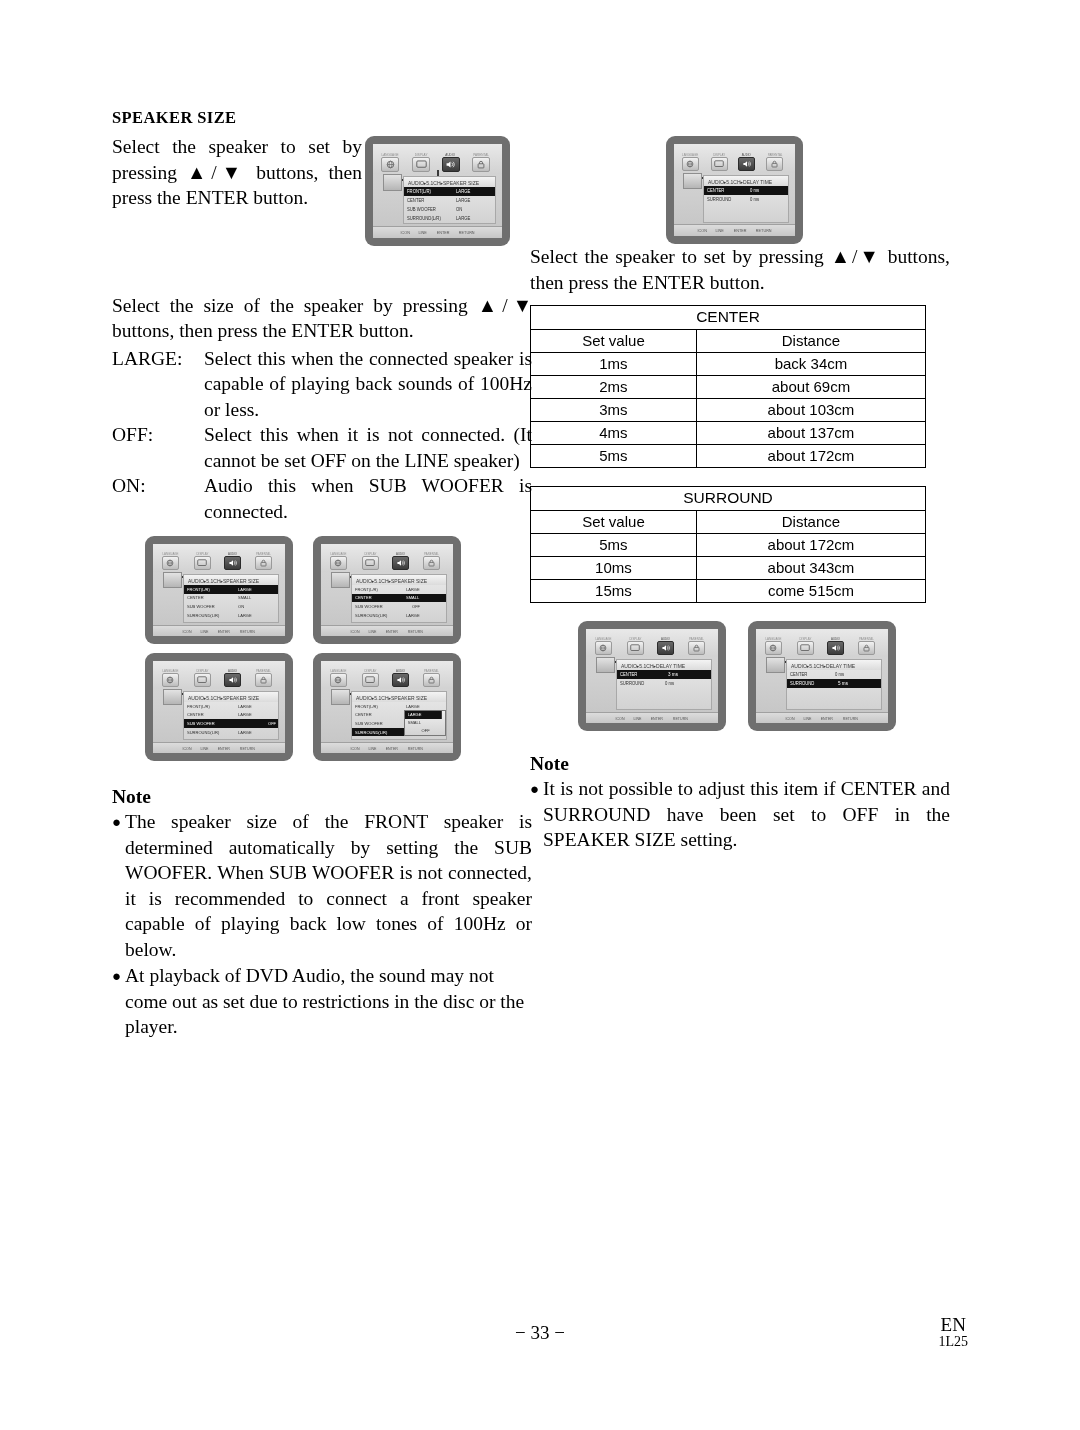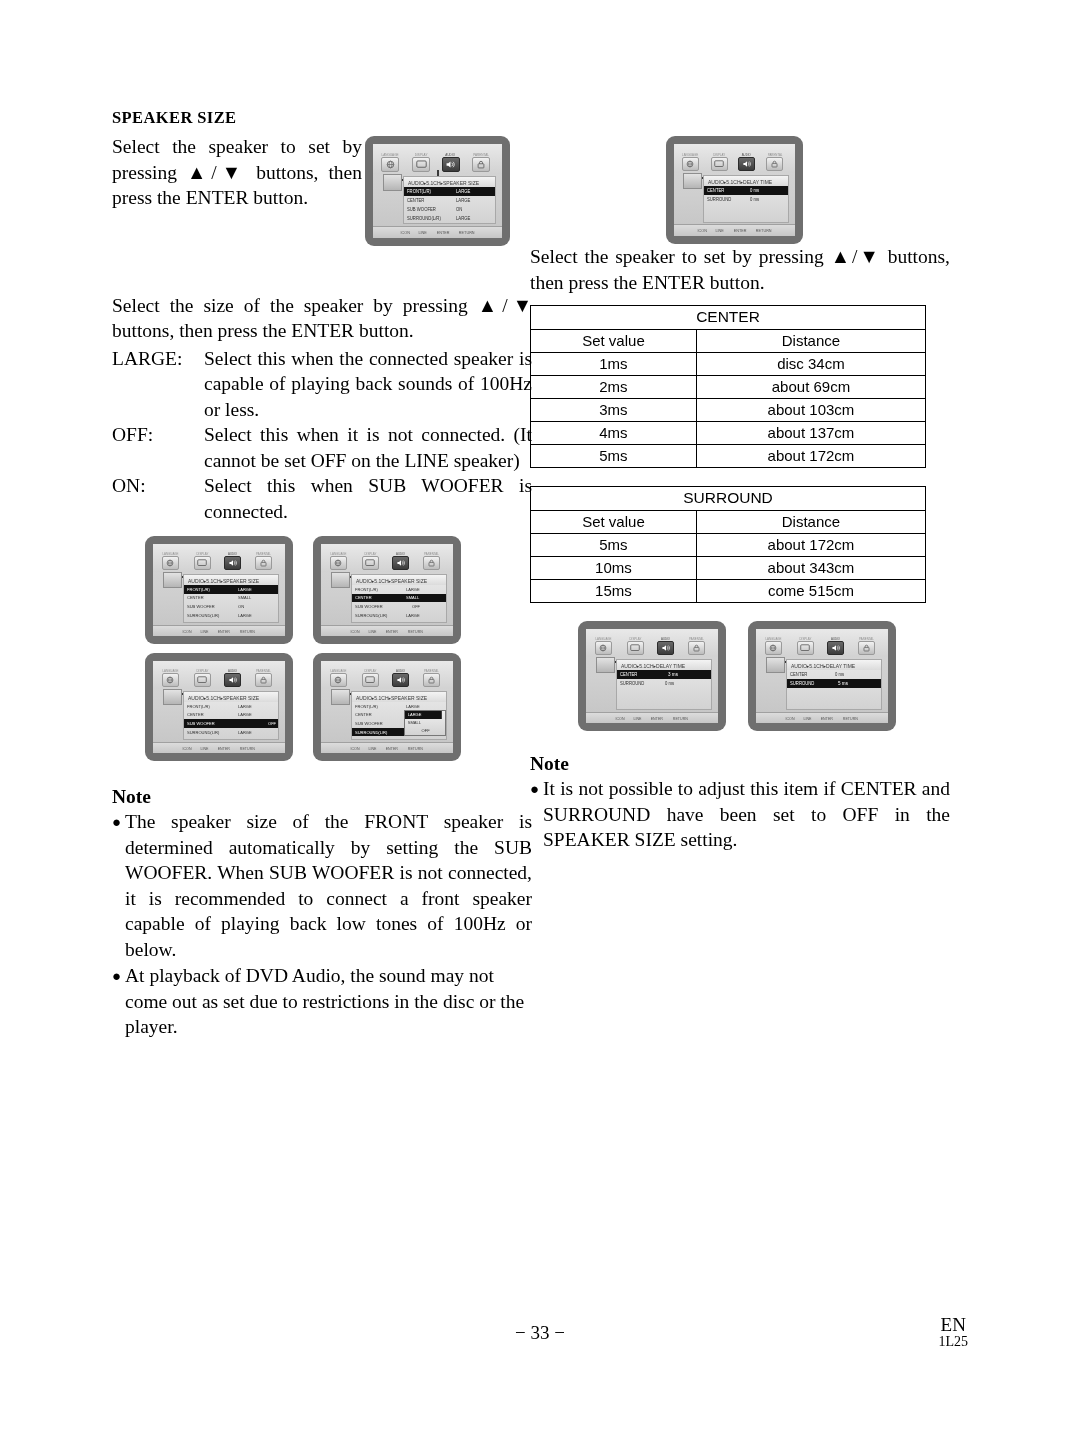--- a/index.html
+++ b/index.html
@@ -272,21 +272,21 @@
       <div class="defrow">
         <span class="defterm">LARGE:</span>
         <span class="defdesc">Select this when the connected speaker is capable of playing back sounds of 100Hz or less.</span>
       </div>
       <div class="defrow">
         <span class="defterm">OFF:</span>
         <span class="defdesc">Select this when it is not connected. (It cannot be set OFF on the LINE speaker)</span>
       </div>
       <div class="defrow">
         <span class="defterm">ON:</span>
-        <span class="defdesc">Select this when SUB WOOFER is connected.</span>
+        <span class="defdesc">Audio this when SUB WOOFER is connected.</span>
       </div>
     </div>
 
     <div style="position:relative; margin-top:12px; height:232px;">
 
       <div class="osd" style="position:absolute; left:33px; top:0px; width:148px; height:108px;">
         <div class="osd-inner">
           <div class="osd-tabs" style="height:24px;">
             <div class="osd-tab" style="width:30px;">
               <span class="osd-tab-label" style="font-size:3.2px;">LANGUAGE</span>
@@ -658,21 +658,21 @@
       <tbody>
           <tr>
         <td class="grp" colspan="2">CENTER</td>
       </tr>
       <tr>
         <th>Set value</th>
         <th>Distance</th>
       </tr>
       <tr>
         <td>1ms</td>
-        <td>disc 34cm</td>
+        <td>back 34cm</td>
       </tr>
       <tr>
         <td>2ms</td>
         <td>about 69cm</td>
       </tr>
       <tr>
         <td>3ms</td>
         <td>about 103cm</td>
       </tr>
       <tr>

